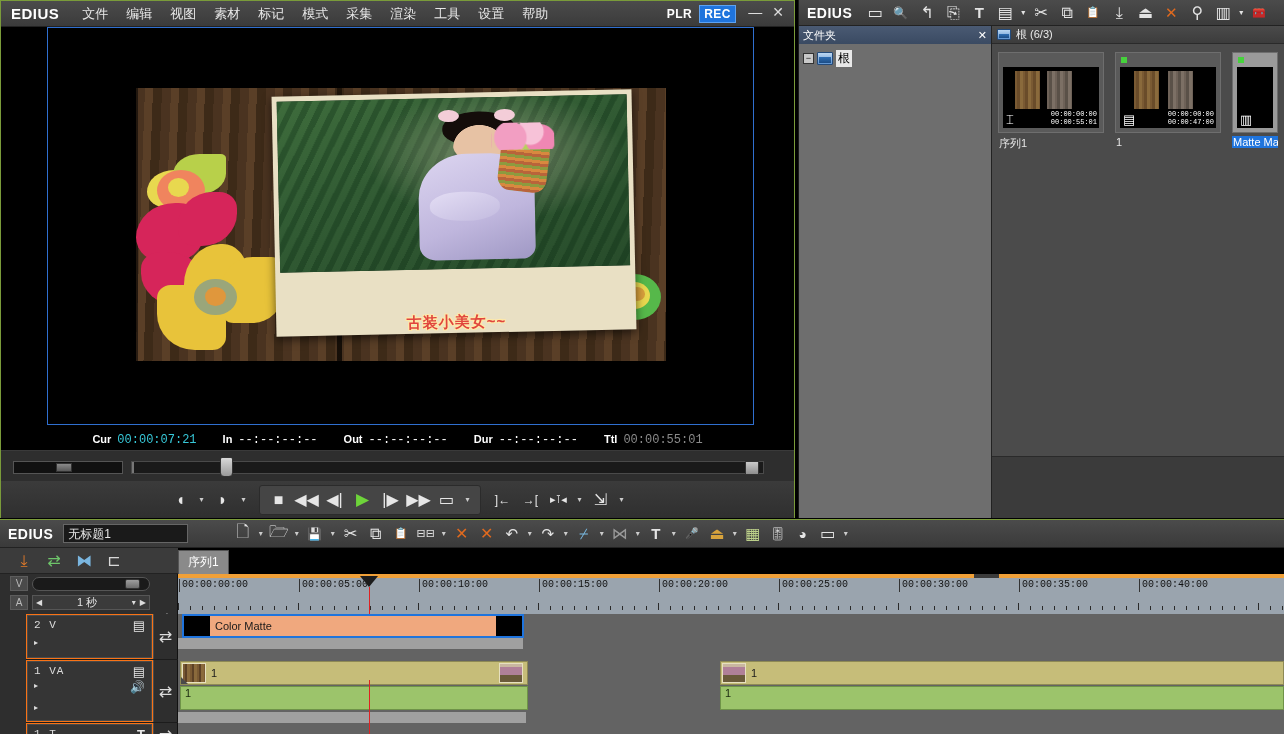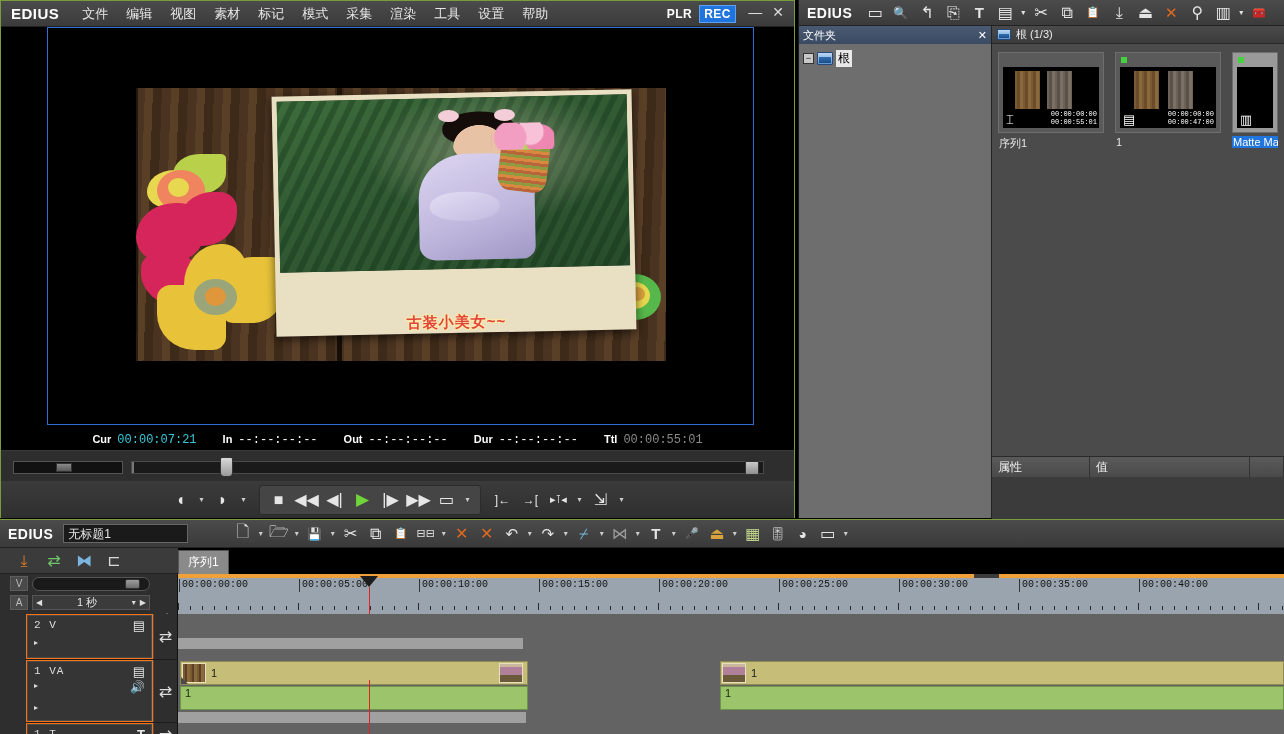--- a/index.html
+++ b/index.html
@@ -586,21 +586,21 @@
             <span class="tree-toggle">−</span>
             <span class="folder-ico"></span>
             <span class="tree-label">根</span>
           </div>
         </div>
       </div>
 
       <div id="bin-right">
         <div id="bin-path">
           <span class="folder-ico" style="width:14px;height:11px"></span>
-          <span class="p">根 (1/3)</span>
+          <span class="p">根 (6/3)</span>
         </div>
 
         <div id="bin-items">
 
           <div class="bin-item">
             <div class="bin-thumb">
               <div class="thumb-canvas">
                 <div class="plank" style="left:12px"></div>
                 <div class="plank b" style="left:44px"></div>
                 <span class="thumb-type">⌶</span>
@@ -629,25 +629,20 @@
               <div class="thumb-canvas">
                 <span class="thumb-type">▥</span>
               </div>
             </div>
             <div class="bin-label sel" style="white-space:nowrap">Matte Ma</div>
           </div>
 
         </div>
 
         <div id="bin-props">
-          <div id="prop-head">
-            <span class="prop-col a">属性</span>
-            <span class="prop-col b">值</span>
-            <span class="prop-col" style="flex:1"></span>
-          </div>
           <div id="prop-body"></div>
         </div>
       </div>
     </div>
   </div>
 
   <div id="timeline">
 
     <div id="tl-toolbar">
       <span class="brand" style="padding:0 6px 0 8px;font-size:14px">EDIUS</span>
@@ -841,20 +836,27 @@
           <div class="track-head">
             <div class="th-left"></div>
             <div class="th-main">
               <span class="th-name">2 V</span>
               <span class="th-icon">▤</span>
               <span class="th-exp" style="top:22px">▸</span>
             </div>
             <div class="th-sync">⇄</div>
           </div>
           <div class="track-body">
+            <div class="lane" style="top:0;height:24px;background:#636363">
+              <div class="clip matte" style="left:5px;width:340px;top:1px">
+                <span class="blk"></span>
+                <span class="lbl">Color Matte</span>
+                <span class="blk r"></span>
+              </div>
+            </div>
             <div class="lane" style="top:24px;height:11px;background:#a0a0a0;width:345px"></div>
             <div class="lane" style="top:35px;height:11px;background:#636363"></div>
           </div>
         </div>
 
         <div class="track" style="height:63px">
           <div class="track-head">
             <div class="th-left"></div>
             <div class="th-main">
               <span class="th-name">1 VA</span>

